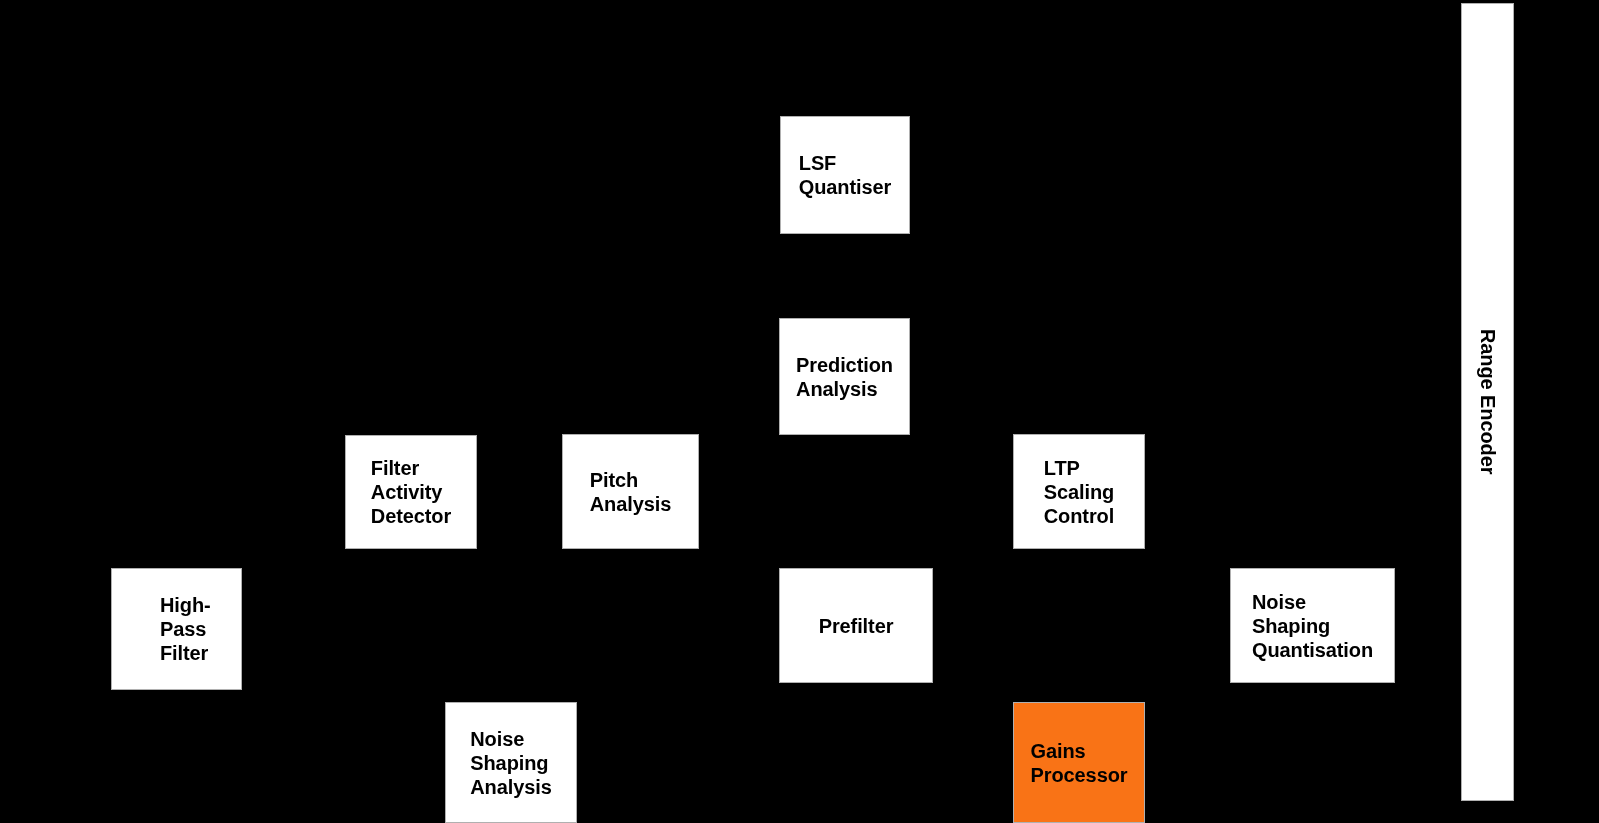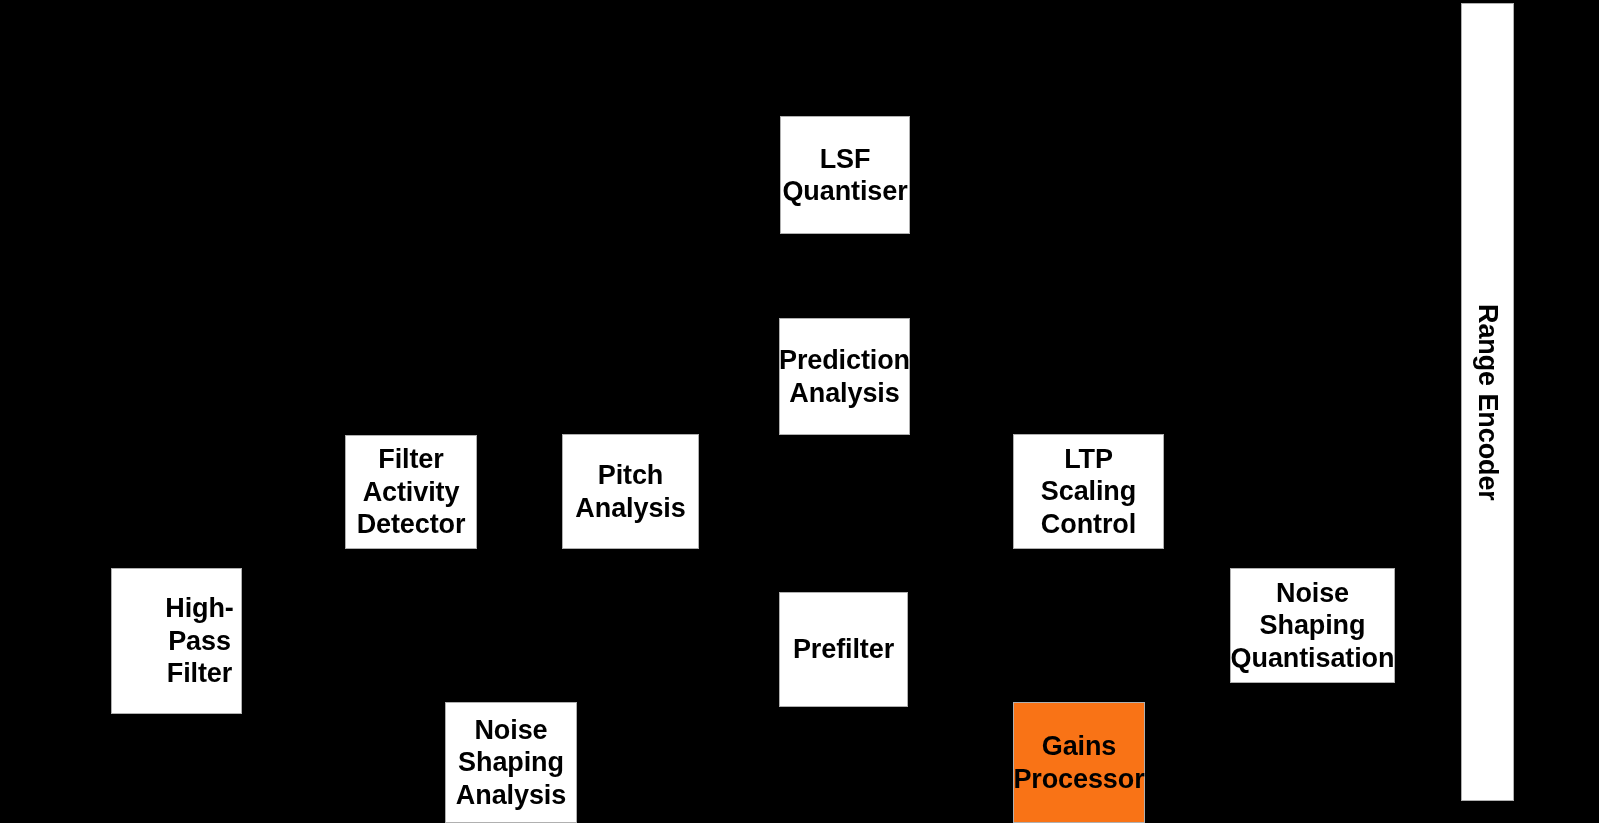--- a/index.html
+++ b/index.html
@@ -17,23 +17,22 @@
   }
   .block {
     position: absolute;
     background: #ffffff;
     color: #000000;
     border: 1px solid #b0b0b0;
     box-sizing: border-box;
     display: flex;
     align-items: center;
     justify-content: center;
-    text-align: center;
     font-weight: bold;
-    font-size: 27px;
+    font-size: 20px;
     line-height: 1.2;
     letter-spacing: -0.1px;
     padding: 0 2px;
     white-space: pre-line;
   }
   .block.vertical {
     writing-mode: vertical-rl;
     text-orientation: mixed;
     white-space: nowrap;
     padding: 2px 0;
@@ -45,26 +44,26 @@
 <div id="canvas" style="background: rgb(0, 0, 0);">
     <div class="block" style="left: 780px; top: 116px; width: 130px; height: 118px; background: rgb(255, 255, 255); color: rgb(0, 0, 0);">LSF
 Quantiser</div>
     <div class="block" style="left: 779px; top: 318px; width: 131px; height: 117px; background: rgb(255, 255, 255); color: rgb(0, 0, 0);">Prediction
 Analysis</div>
     <div class="block" style="left: 345px; top: 435px; width: 132px; height: 114px; background: rgb(255, 255, 255); color: rgb(0, 0, 0);">Filter
 Activity
 Detector</div>
     <div class="block" style="left: 562px; top: 434px; width: 137px; height: 115px; background: rgb(255, 255, 255); color: rgb(0, 0, 0);">Pitch
 Analysis</div>
-    <div class="block" style="left: 1013px; top: 434px; width: 151px; height: 115px; background: rgb(255, 255, 255); color: rgb(0, 0, 0);">LTP
+    <div class="block" style="left: 1013px; top: 434px; width: 132px; height: 115px; background: rgb(255, 255, 255); color: rgb(0, 0, 0);">LTP
 Scaling
 Control</div>
-    <div class="block" style="left: 111px; top: 568px; width: 131px; height: 146px; background: rgb(255, 255, 255); color: rgb(0, 0, 0); padding-left: 48px;">High-Pass
+    <div class="block" style="left: 111px; top: 568px; width: 131px; height: 122px; background: rgb(255, 255, 255); color: rgb(0, 0, 0); padding-left: 48px;">High-Pass
 Filter</div>
-    <div class="block" style="left: 779px; top: 592px; width: 129px; height: 115px; background: rgb(255, 255, 255); color: rgb(0, 0, 0);">Prefilter</div>
+    <div class="block" style="left: 779px; top: 568px; width: 154px; height: 115px; background: rgb(255, 255, 255); color: rgb(0, 0, 0);">Prefilter</div>
     <div class="block" style="left: 1230px; top: 568px; width: 165px; height: 115px; background: rgb(255, 255, 255); color: rgb(0, 0, 0);">Noise
 Shaping
 Quantisation</div>
     <div class="block" style="left: 445px; top: 702px; width: 132px; height: 121px; background: rgb(255, 255, 255); color: rgb(0, 0, 0);">Noise
 Shaping
 Analysis</div>
     <div class="block" style="left: 1013px; top: 702px; width: 132px; height: 121px; background: #f97316; color: rgb(0, 0, 0);">Gains
 Processor</div>
     <div class="block vertical" style="left: 1461px; top: 3px; width: 53px; height: 798px; background: rgb(255, 255, 255); color: rgb(0, 0, 0);">Range Encoder</div>
   </div>

